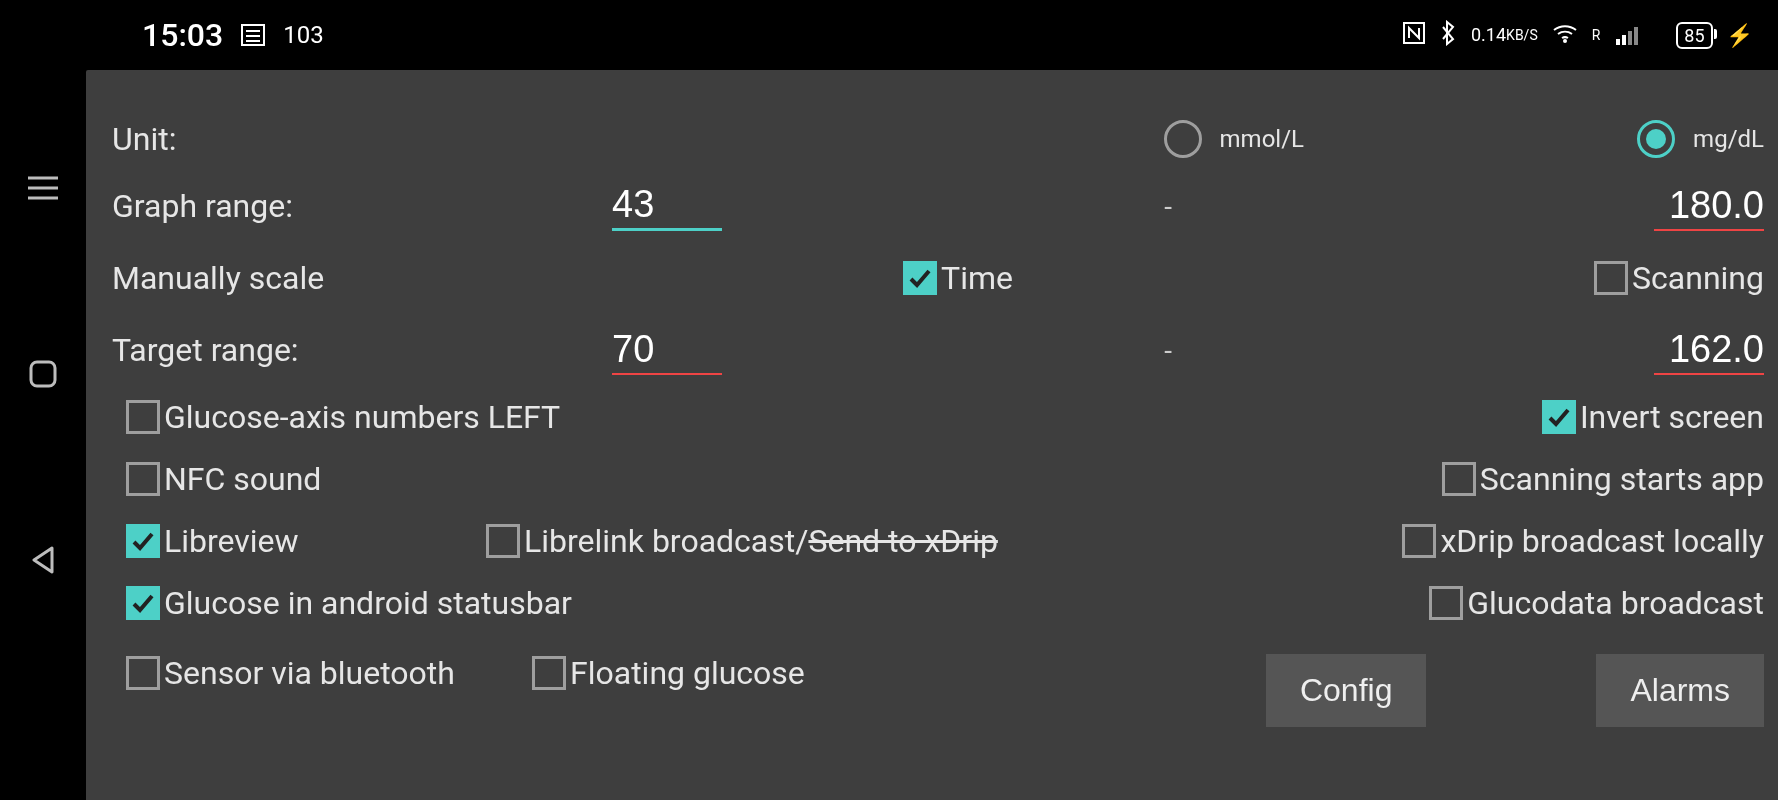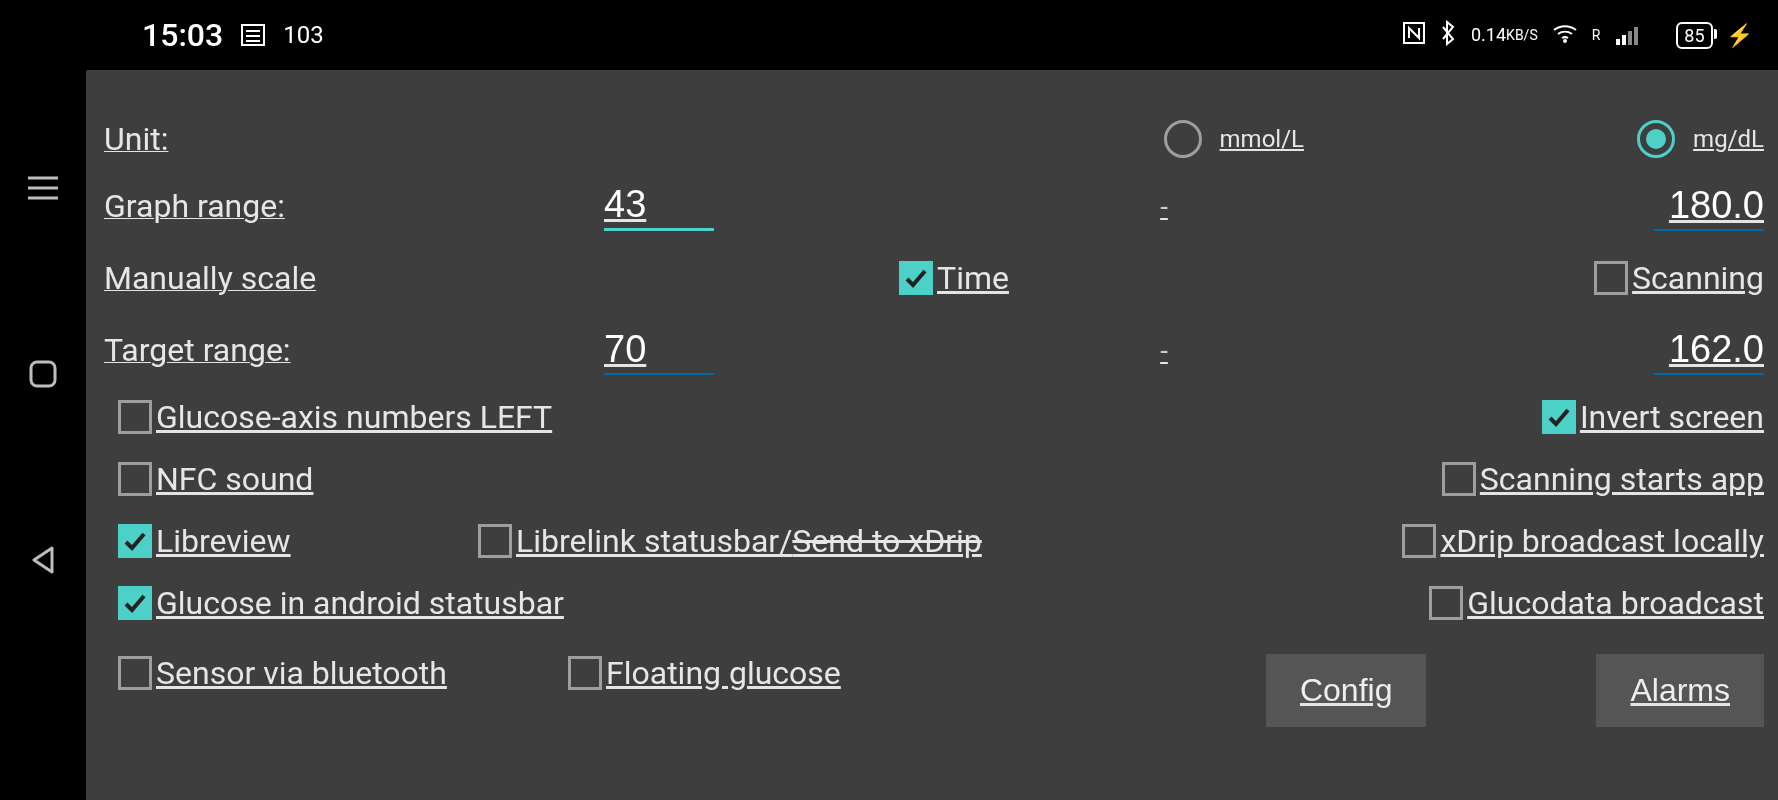--- a/index.html
+++ b/index.html
@@ -60,23 +60,22 @@
     .signal-bars span:nth-child(4){height:18px;}
     .r-label{font-size:14px;margin-right:2px;}
     .battery{border:2px solid #fff;border-radius:6px;padding:1px 6px;font-size:18px;display:flex;align-items:center;position:relative;}
     .battery::after{content:"";position:absolute;right:-6px;top:5px;width:3px;height:10px;background:#fff;border-radius:0 2px 2px 0;}
     .bolt{font-size:22px;}
 
     .settings {
       flex:1;
       background: #3e3e3e;
       border-top-left-radius: 2px;
-      padding: 28px 0 0 4px;
+      padding: 28px 0 0 12px;
       position:relative;
-      text-decoration:underline;
     }
     .row {
       display:flex;
       align-items:center;
       padding: 0 14px 0 14px;
       min-height: 72px;
     }
     .label {
       font-size: 32px;
       color: #e6e6e6;
@@ -87,21 +86,21 @@
     .radio-group{display:flex;align-items:center;gap:18px;}
     .radio {width:38px;height:38px;border:3px solid #9e9e9e;border-radius:50%;display:inline-block;position:relative;}
     .radio.selected{border-color:#4dd0c7;}
     .radio.selected::after{content:"";position:absolute;top:6px;left:6px;right:6px;bottom:6px;border-radius:50%;background:#4dd0c7;}
     .radio-label{font-size:24px;color:#e6e6e6;}
 
     
     .text-input {
       background:transparent;
       border:none;
-      border-bottom:2px solid #0369a1;
+      border-bottom:2px solid #ef4444;
       color:#fff;
       font-size:38px;
       width:110px;
       padding:2px 0;
       outline:none;
     }
     .text-input.focused{border-bottom-color:#4dd0c7;border-bottom-width:3px;}
     .dash{font-size:28px;color:#ccc;}
 
     
@@ -289,21 +288,21 @@
       <div class="cb-wrap" style="width:360px;">
         <span class="checkbox checked">
             <svg class="checkmark" width="26" height="26" viewBox="0 0 26 26">
               <path d="M4 14 l6 6 l12 -14"></path>
             </svg>
           </span>
         <span class="cb-label">Libreview</span>
       </div>
       <div class="cb-wrap">
         <span class="checkbox"></span>
-        <span class="cb-label"><span>Librelink statusbar/</span><span class="strike">Send to xDrip</span></span>
+        <span class="cb-label"><span>Librelink broadcast/</span><span class="strike">Send to xDrip</span></span>
       </div>
       <div class="spacer"></div>
       <div class="cb-wrap">
         <span class="checkbox"></span>
         <span class="cb-label">xDrip broadcast locally</span>
       </div>
     </div>
 
     <div class="cb-row cb-indent">
       <div class="cb-wrap">
@@ -315,21 +314,21 @@
         <span class="cb-label">Glucose in android statusbar</span>
       </div>
       <div class="spacer"></div>
       <div class="cb-wrap">
         <span class="checkbox"></span>
         <span class="cb-label">Glucodata broadcast</span>
       </div>
     </div>
 
     <div class="cb-row cb-indent" style="align-items:flex-start;margin-top:10px;">
-      <div class="cb-wrap" style="width:450px;">
+      <div class="cb-wrap" style="width:406px;">
         <span class="checkbox"></span>
         <span class="cb-label">Sensor via bluetooth</span>
       </div>
       <div class="cb-wrap">
         <span class="checkbox"></span>
         <span class="cb-label">Floating glucose</span>
       </div>
       <div class="spacer"></div>
       <button class="btn">Config</button>
       <div style="width:170px;"></div>

